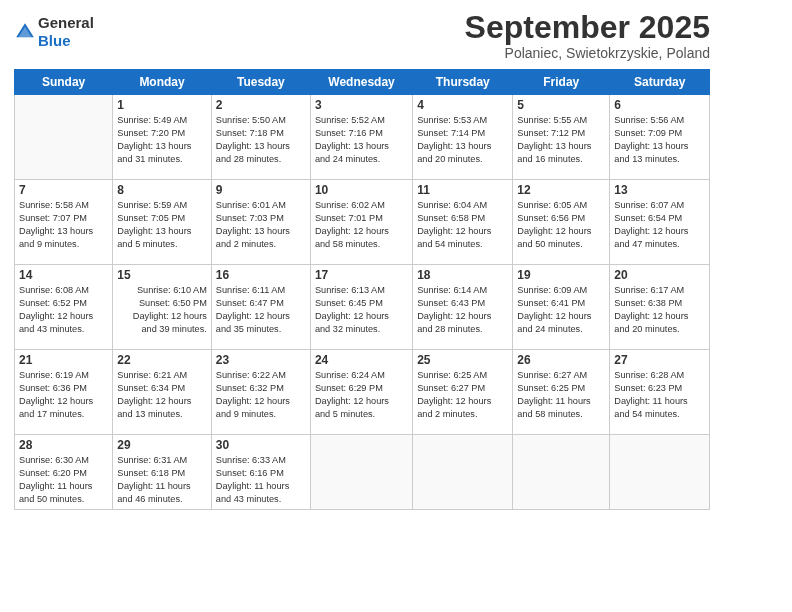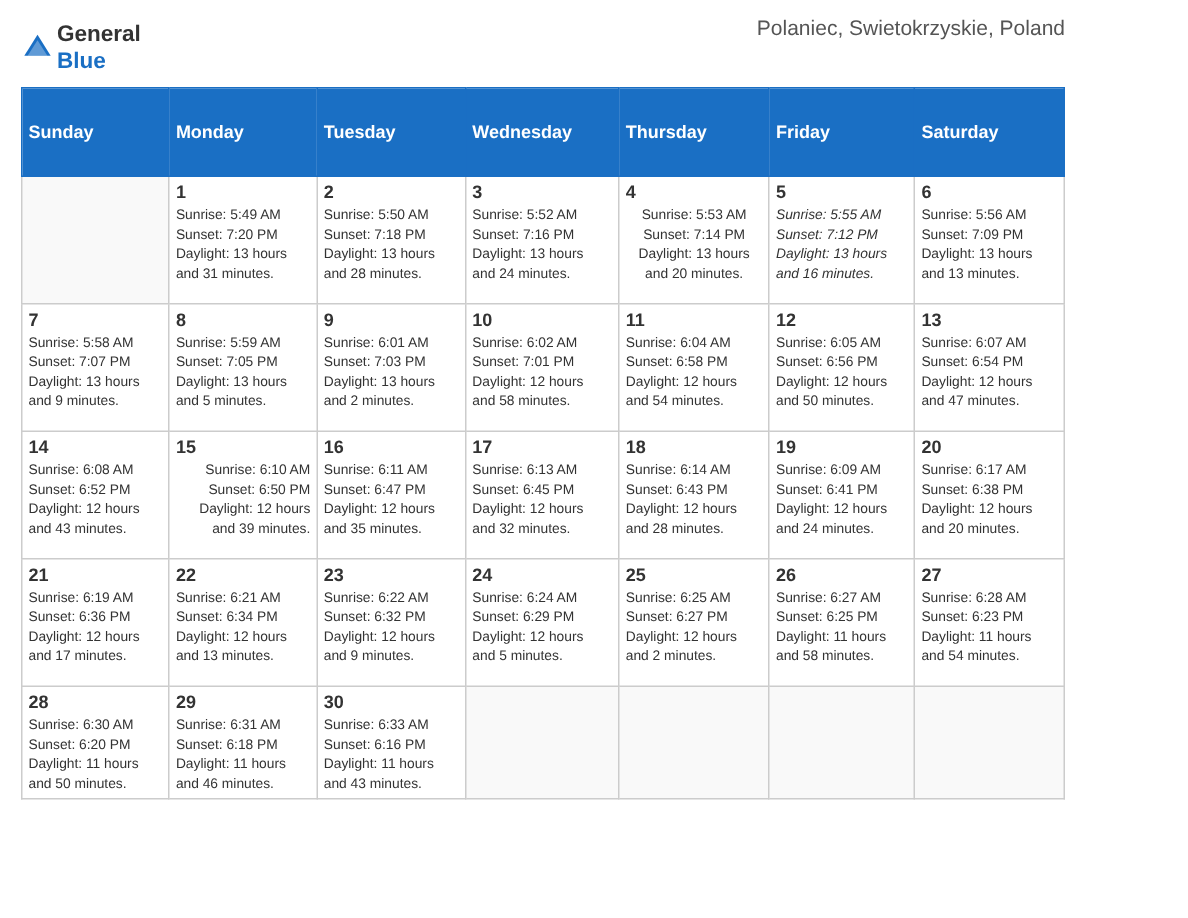--- a/index.html
+++ b/index.html
@@ -55,22 +55,22 @@
     .calendar {
       width: 100%;
       border-collapse: collapse;
       border: 1px solid #ccc;
     }
     .calendar th {
       background: #1a6fc4;
       color: #fff;
       font-size: 12px;
       font-weight: bold;
-      padding: 22px 4px;
-      text-align: left;
+      padding: 5px 4px;
+      text-align: center;
       border: 1px solid #1a6fc4;
     }
     .calendar td {
       vertical-align: top;
       border: 1px solid #ccc;
       padding: 3px 4px;
       width: 108px;
       min-height: 80px;
     }
     .day-num {
@@ -101,20 +101,21 @@
       <svg class="logo-icon" viewBox="0 0 30 30">
         <polygon points="15,3 27,22 3,22" fill="#1a6fc4"></polygon>
         <polygon points="15,8 24,22 6,22" fill="#fff" opacity="0.3"></polygon>
       </svg>
       <div class="logo-text">
         <span class="logo-general">General</span><br>
         <span class="logo-blue">Blue</span>
       </div>
     </div>
     <div class="title-block">
+      <div class="month-title">September 2025</div>
       <div class="location">Polaniec, Swietokrzyskie, Poland</div>
     </div>
   </div>
 
   <table class="calendar">
     <thead>
       <tr>
       <th>Sunday</th>
           <th>Monday</th>
           <th>Tuesday</th>
@@ -143,28 +144,28 @@
           </td>
           <td>
             <span class="day-num">3</span>
             <div class="day-info" style="white-space: pre-line;">Sunrise: 5:52 AM
 Sunset: 7:16 PM
 Daylight: 13 hours
 and 24 minutes.</div>
           </td>
           <td>
             <span class="day-num">4</span>
-            <div class="day-info" style="white-space: pre-line; text-align: center;">Sunrise: 5:53 AM
+            <div class="day-info" style="white-space: pre-line;">Sunrise: 5:53 AM
 Sunset: 7:14 PM
 Daylight: 13 hours
 and 20 minutes.</div>
           </td>
           <td>
             <span class="day-num">5</span>
-            <div class="day-info" style="white-space: pre-line; font-style: italic;">Sunrise: 5:55 AM
+            <div class="day-info" style="white-space: pre-line;">Sunrise: 5:55 AM
 Sunset: 7:12 PM
 Daylight: 13 hours
 and 16 minutes.</div>
           </td>
           <td>
             <span class="day-num">6</span>
             <div class="day-info" style="white-space: pre-line;">Sunrise: 5:56 AM
 Sunset: 7:09 PM
 Daylight: 13 hours
 and 13 minutes.</div>

